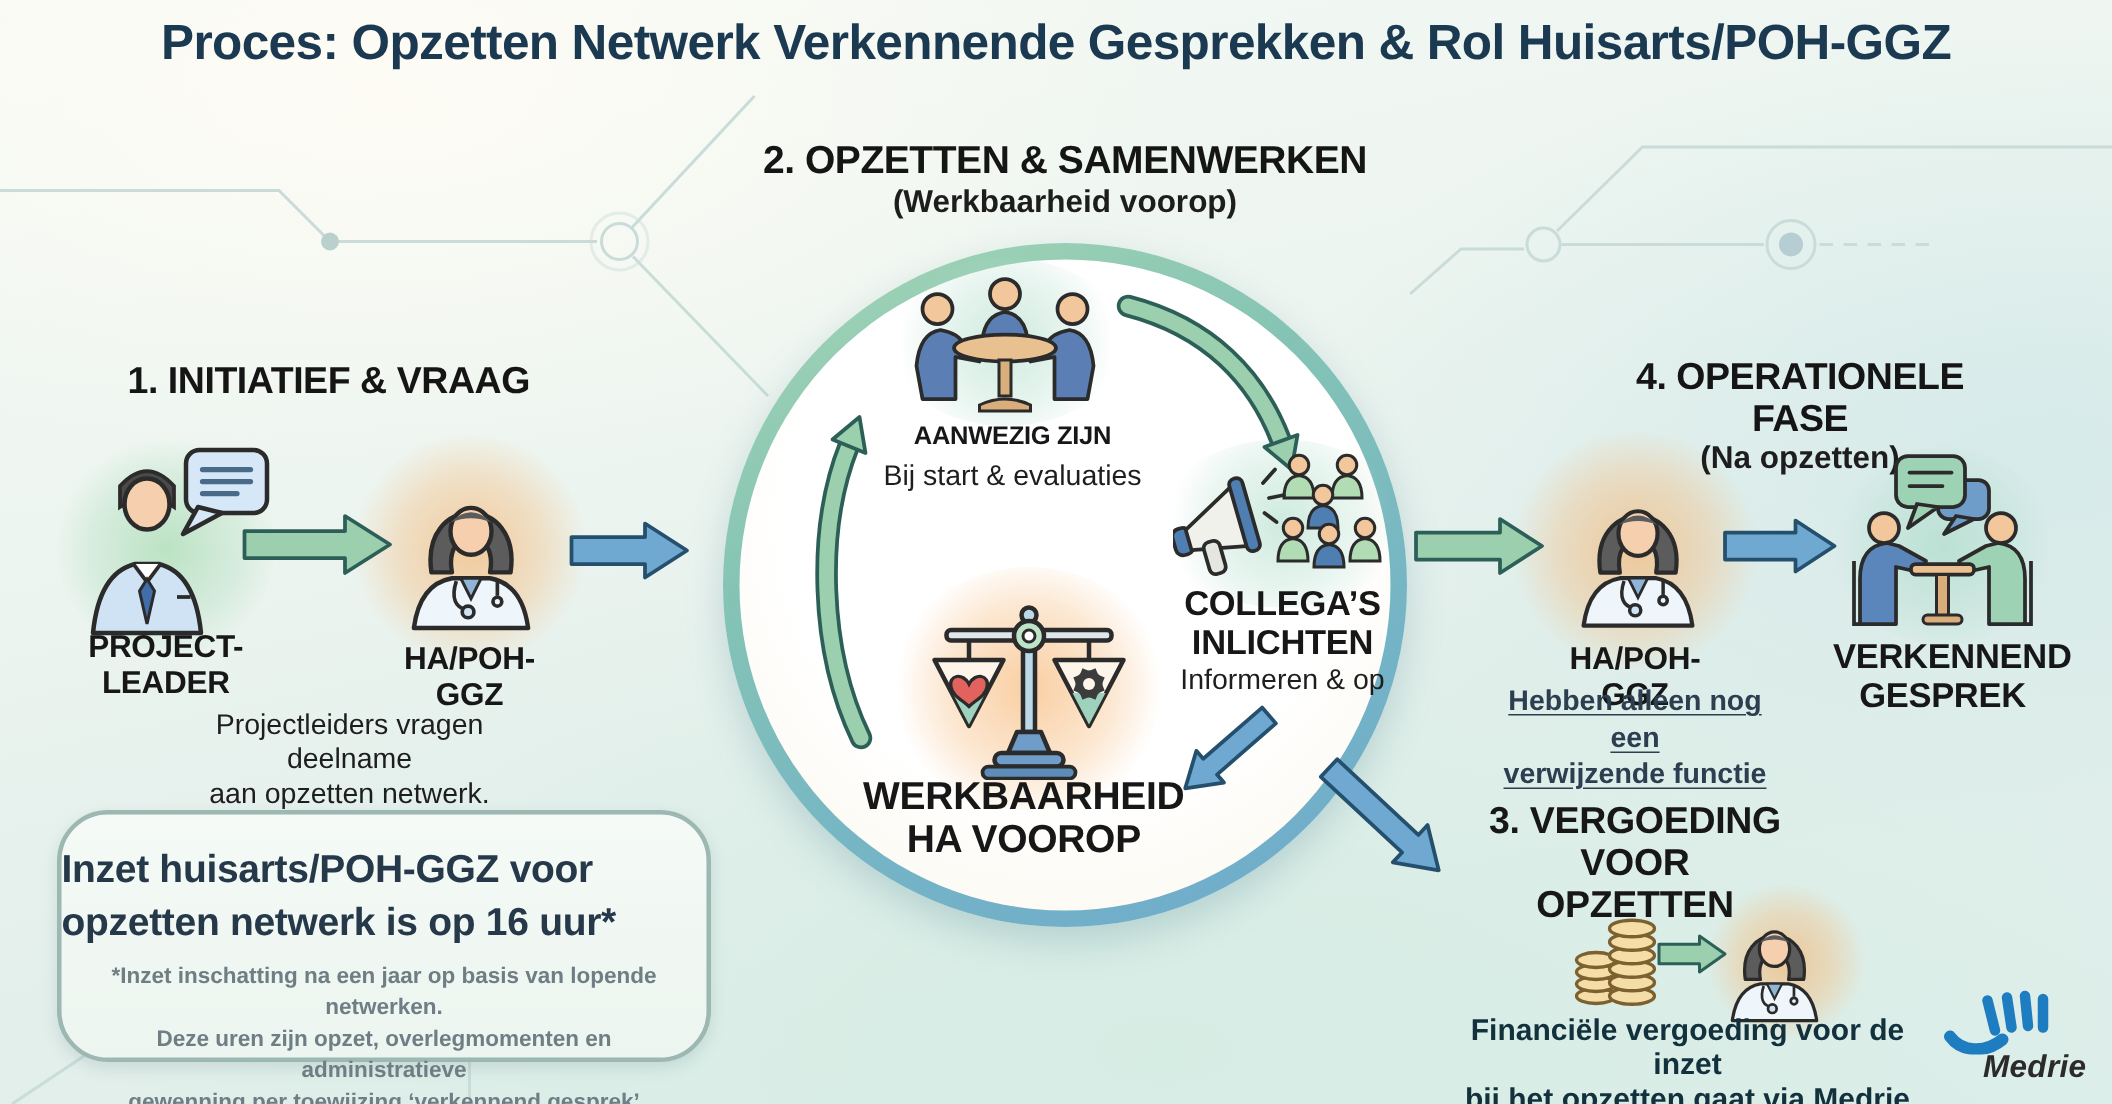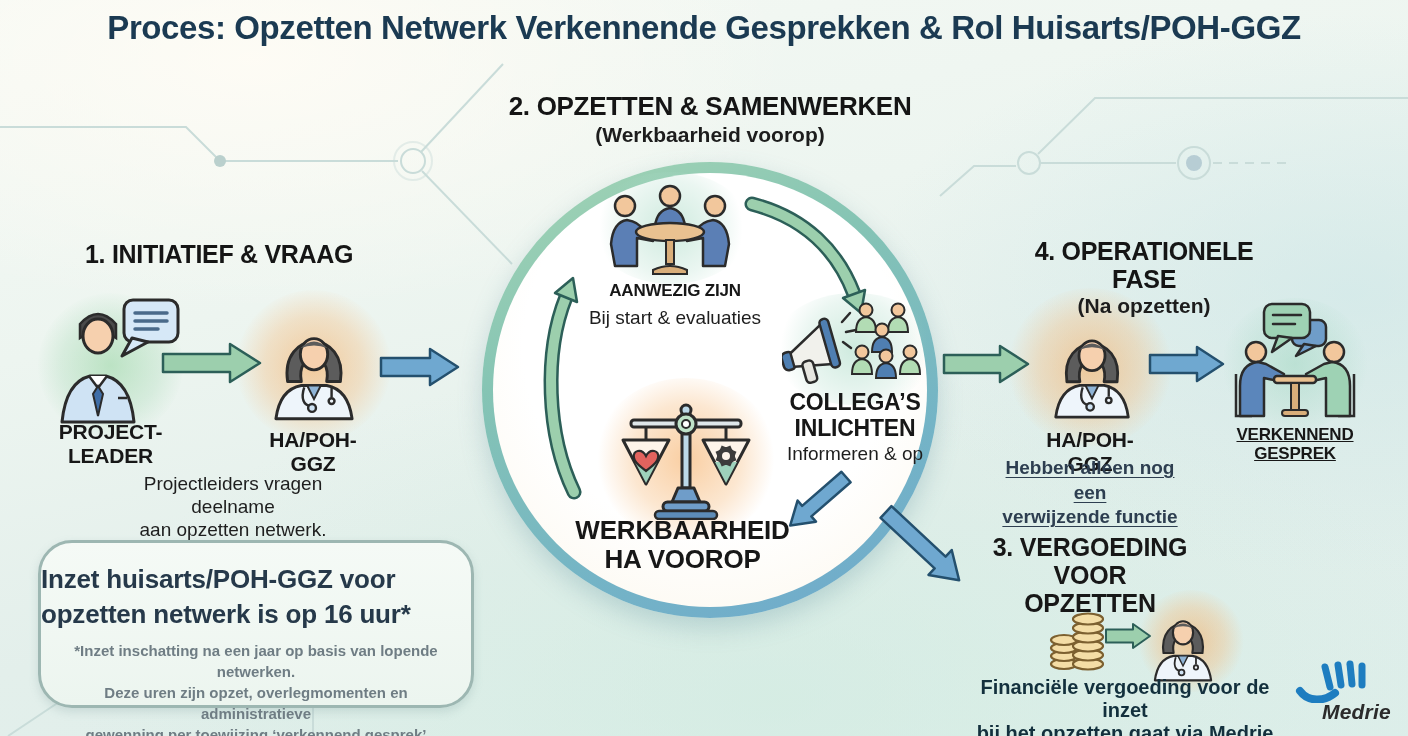--- a/index.html
+++ b/index.html
@@ -235,21 +235,21 @@
     </g>
     <polygon points="67,92 83,92 89,106 61,106" fill="#6f9dc9" stroke="#2b2b2b" stroke-width="3" stroke-linejoin="round"></polygon>
     <rect x="52" y="106" width="46" height="9" rx="4.5" fill="#6f9dc9" stroke="#2b2b2b" stroke-width="3"></rect>
     <rect x="44" y="115" width="62" height="8" rx="4" fill="#5d8cb8" stroke="#2b2b2b" stroke-width="2.5"></rect>
   </svg>
   <div class="abs ctr lbl" style="left:570px;top:516px;width:225px;font-size:26px;z-index:5;">
     <span class="line">WERKBAARHEID</span>
     <span class="line">HA VOOROP</span>
   </div>
 
-  <div class="abs ctr" style="left:1004px;top:238px;width:280px;z-index:5;">
+  <div class="abs ctr" style="left:1060px;top:238px;width:280px;z-index:5;">
     <span class="line hd" style="font-size:25px;">4. OPERATIONELE FASE</span>
     <span class="line sub" style="font-size:21px;margin-top:1px;">(Na opzetten)</span>
   </div>
 
   <svg class="abs" style="left:1052px;top:310px;z-index:5;" width="80" height="110" viewBox="0 0 86 116">
     <path d="M16,76 C8,22 78,22 70,76 L56,76 C62,44 24,44 30,76 Z" fill="#5c5c5c" stroke="#2b2b2b" stroke-width="3" stroke-linejoin="round"></path>
     <ellipse cx="43" cy="48" rx="14" ry="16" fill="#f6d0ae" stroke="#2b2b2b" stroke-width="3"></ellipse>
     <path d="M29,42 Q43,28 57,42 Q43,36 29,42 Z" fill="#5c5c5c"></path>
     <path d="M4,114 Q8,84 30,80 L56,80 Q78,84 82,114 Z" fill="#eef5fb" stroke="#2b2b2b" stroke-width="3" stroke-linejoin="round"></path>
     <polygon points="36,80 43,94 50,80" fill="#8fb4d6" stroke="#2b2b2b" stroke-width="2"></polygon>
@@ -276,21 +276,21 @@
     <polyline points="6,76 6,118 22,118" fill="none" stroke="#2b2b2b" stroke-width="2.5"></polyline>
     <polyline points="124,76 124,118 108,118" fill="none" stroke="#2b2b2b" stroke-width="2.5"></polyline>
     <circle cx="26" cy="54" r="10" fill="#f2c79c" stroke="#2b2b2b" stroke-width="2.5"></circle>
     <path d="M10,118 L10,88 Q10,66 28,64 L36,66 L54,76 L52,84 L34,80 L34,118 Z" fill="#5b86bb" stroke="#2b2b2b" stroke-width="2.5" stroke-linejoin="round"></path>
     <circle cx="104" cy="54" r="10" fill="#f2c79c" stroke="#2b2b2b" stroke-width="2.5"></circle>
     <path d="M120,118 L120,88 Q120,66 102,64 L94,66 L76,76 L78,84 L96,80 L96,118 Z" fill="#9ed2b4" stroke="#2b2b2b" stroke-width="2.5" stroke-linejoin="round"></path>
     <rect x="44" y="78" width="42" height="7" rx="3" fill="#e9c190" stroke="#2b2b2b" stroke-width="2.5"></rect>
     <rect x="61" y="85" width="8" height="28" fill="#d9ae7a" stroke="#2b2b2b" stroke-width="2"></rect>
     <rect x="52" y="112" width="26" height="6" rx="3" fill="#d9ae7a" stroke="#2b2b2b" stroke-width="2"></rect>
   </svg>
-  <div class="abs ctr lbl" style="left:1222px;top:425px;width:146px;font-size:17px;z-index:5;text-decoration:underline;">
+  <div class="abs ctr lbl" style="left:1222px;top:425px;width:146px;font-size:23px;z-index:5;">
     <span class="line">VERKENNEND</span>
     <span class="line">GESPREK</span>
   </div>
 
   <div class="abs ctr lbl" style="left:985px;top:533px;width:210px;font-size:25px;z-index:5;">
     <span class="line">3. VERGOEDING</span>
     <span class="line">VOOR OPZETTEN</span>
   </div>
 
   <svg class="abs" style="left:1046px;top:600px;z-index:5;" width="64" height="72" viewBox="0 0 64 72">

